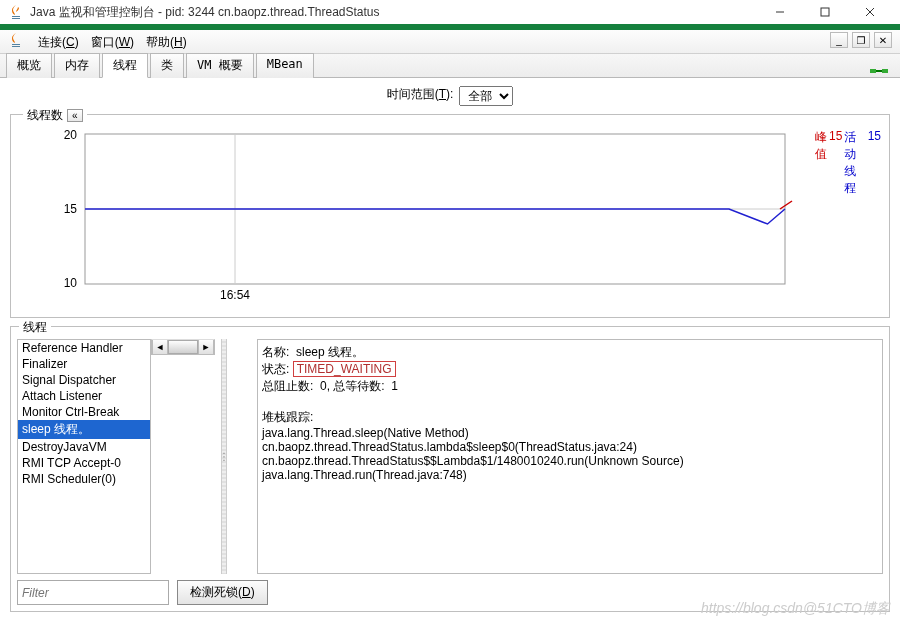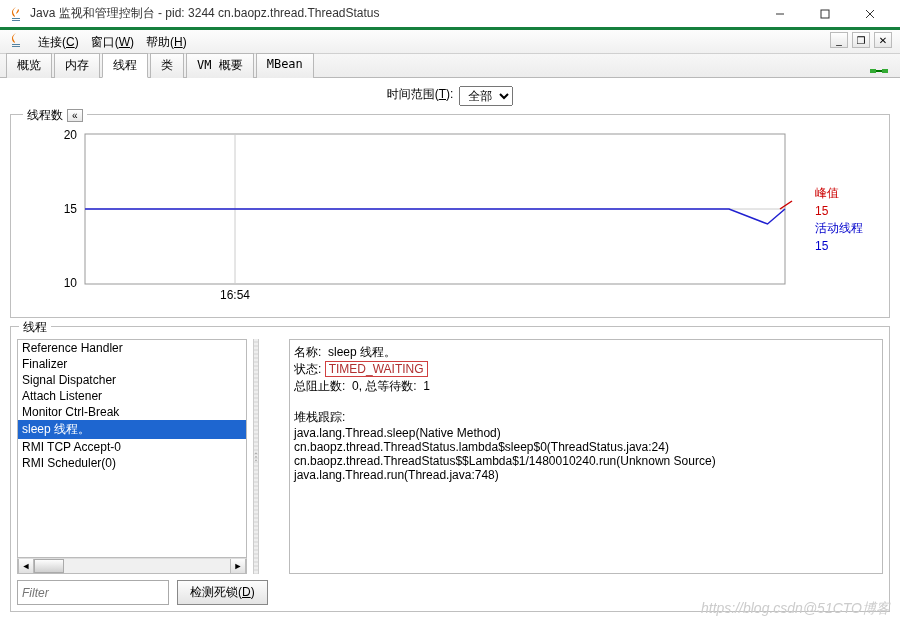--- a/index.html
+++ b/index.html
@@ -1,18 +1,18 @@
 <!DOCTYPE html>
 <html><head>
 <meta charset="utf-8">
 <style>
 * { box-sizing: border-box; margin: 0; padding: 0; font-family: "Microsoft YaHei", "SimSun", sans-serif; font-size: 12px; }
 body { background: #fff; width: 900px; height: 622px; position: relative; overflow: hidden; }
 
-.titlebar { height: 30px; display: flex; align-items: center; padding: 0 8px; border-bottom: 3px solid #15803d; background: #fff; }
+.titlebar { height: 30px; display: flex; align-items: center; padding: 0 8px; border-bottom: 6px solid #15803d; background: #fff; }
 .titlebar .icon { width: 16px; height: 16px; margin-right: 6px; }
 .titlebar .title { flex: 1; color: #333; }
 .titlebar .win-btn { width: 45px; height: 28px; display: flex; align-items: center; justify-content: center; color: #333; }
 
 .menubar { height: 24px; display: flex; padding: 2px 8px; background: linear-gradient(#fdfdfd,#f0f0f0); border-bottom: 1px solid #d0d0d0; }
 .menubar .icon { width: 16px; height: 16px; margin-right: 8px; }
 .menubar .menu-item { padding: 2px 6px; cursor: default; }
 .menubar .spacer { flex: 1; }
 .menubar .tool-btn { width: 18px; height: 16px; border: 1px solid #bbb; background: linear-gradient(#fff,#e8e8e8); margin-left: 4px; display:flex; align-items:center; justify-content:center; font-size:10px; }
 
@@ -26,31 +26,31 @@
 
 .timerange { display: flex; justify-content: center; align-items: flex-start; padding: 8px 0; gap: 6px; }
 .timerange select { font-size: 12px; padding: 1px 4px; }
 
 .chart-group { border: 1px solid #bfbfbf; margin: 0 10px; position: relative; padding: 14px 8px 8px 8px; }
 .chart-group .legend { position: absolute; top: -8px; left: 12px; background: #fff; padding: 0 4px; display: flex; align-items: center; gap: 4px; }
 .chart-group .legend button { font-size: 10px; padding: 0 4px; border: 1px solid #999; background: linear-gradient(#fff,#e8e8e8); }
 
 .chart-wrap { display: flex; }
 .chart-svg { flex: 1; }
-.chart-labels { width: 70px; font-size: 11px; padding-left: 4px; display:flex; flex-direction:column; justify-content:center; gap:2px; }
+.chart-labels { width: 70px; font-size: 11px; padding-left: 4px; display:flex; flex-direction:row; justify-content:center; gap:2px; }
 .chart-labels .peak-lbl { color: #c00; }
 .chart-labels .peak-val { color: #c00; }
 .chart-labels .live-lbl { color: #00c; }
 .chart-labels .live-val { color: #00c; }
 
 .threads-group { border: 1px solid #bfbfbf; margin: 8px 10px 10px 10px; position: relative; padding: 12px 6px 6px 6px; flex: 1; display: flex; flex-direction: column; min-height: 0; }
 .threads-group > .legend { position: absolute; top: -8px; left: 8px; background: #fff; padding: 0 4px; }
 
 .threads-body { flex: 1; display: flex; gap: 6px; min-height: 0; }
-.thread-list-wrap { width: 230px; display: flex; flex-direction: column; }
+.thread-list-wrap { width: 198px; display: flex; }
 .thread-list { flex: 1; border: 1px solid #bbb; overflow: hidden; background: #fff; font-family: "SimSun", monospace; }
 .thread-list .item { padding: 1px 4px; white-space: nowrap; overflow: hidden; }
 .thread-list .item.selected { background: #1e66d0; color: #fff; }
 .hscroll { height: 16px; border: 1px solid #bbb; border-top: 1px solid #ddd; background: #f0f0f0; position: relative; display: flex; }
 .hscroll .arrow { width: 16px; height: 100%; background: linear-gradient(#fdfdfd,#e0e0e0); border-left: 1px solid #bbb; border-right: 1px solid #bbb; display:flex; align-items:center; justify-content:center; font-size:9px; }
 .hscroll .thumb { width: 30px; height: 100%; background: linear-gradient(#fdfdfd,#d0d0d0); border: 1px solid #aaa; }
 .hscroll .track { flex:1; }
 
 .vsplit { width: 6px; background: repeating-linear-gradient(to bottom, #eee, #eee 2px, #e0e0e0 2px, #e0e0e0 4px); border-left:1px solid #ccc; border-right:1px solid #ccc; cursor: col-resize; display:flex; align-items:center; justify-content:center; }
 .vsplit::before { content:"⋮"; color:#888; font-size:10px; }
@@ -170,20 +170,21 @@
 
     <div class="threads-body">
       <div class="thread-list-wrap">
         <div class="thread-list" id="thread-list">
             <div class="item">Reference Handler</div>
             <div class="item">Finalizer</div>
             <div class="item">Signal Dispatcher</div>
             <div class="item">Attach Listener</div>
             <div class="item">Monitor Ctrl-Break</div>
             <div class="item selected">sleep 线程。</div>
+            <div class="item">DestroyJavaVM</div>
             <div class="item">RMI TCP Accept-0</div>
             <div class="item">RMI Scheduler(0)</div>
           </div>
         <div class="hscroll">
           <div class="arrow">◄</div>
           <div class="thumb"></div>
           <div class="track"></div>
           <div class="arrow">►</div>
         </div>
       </div>

